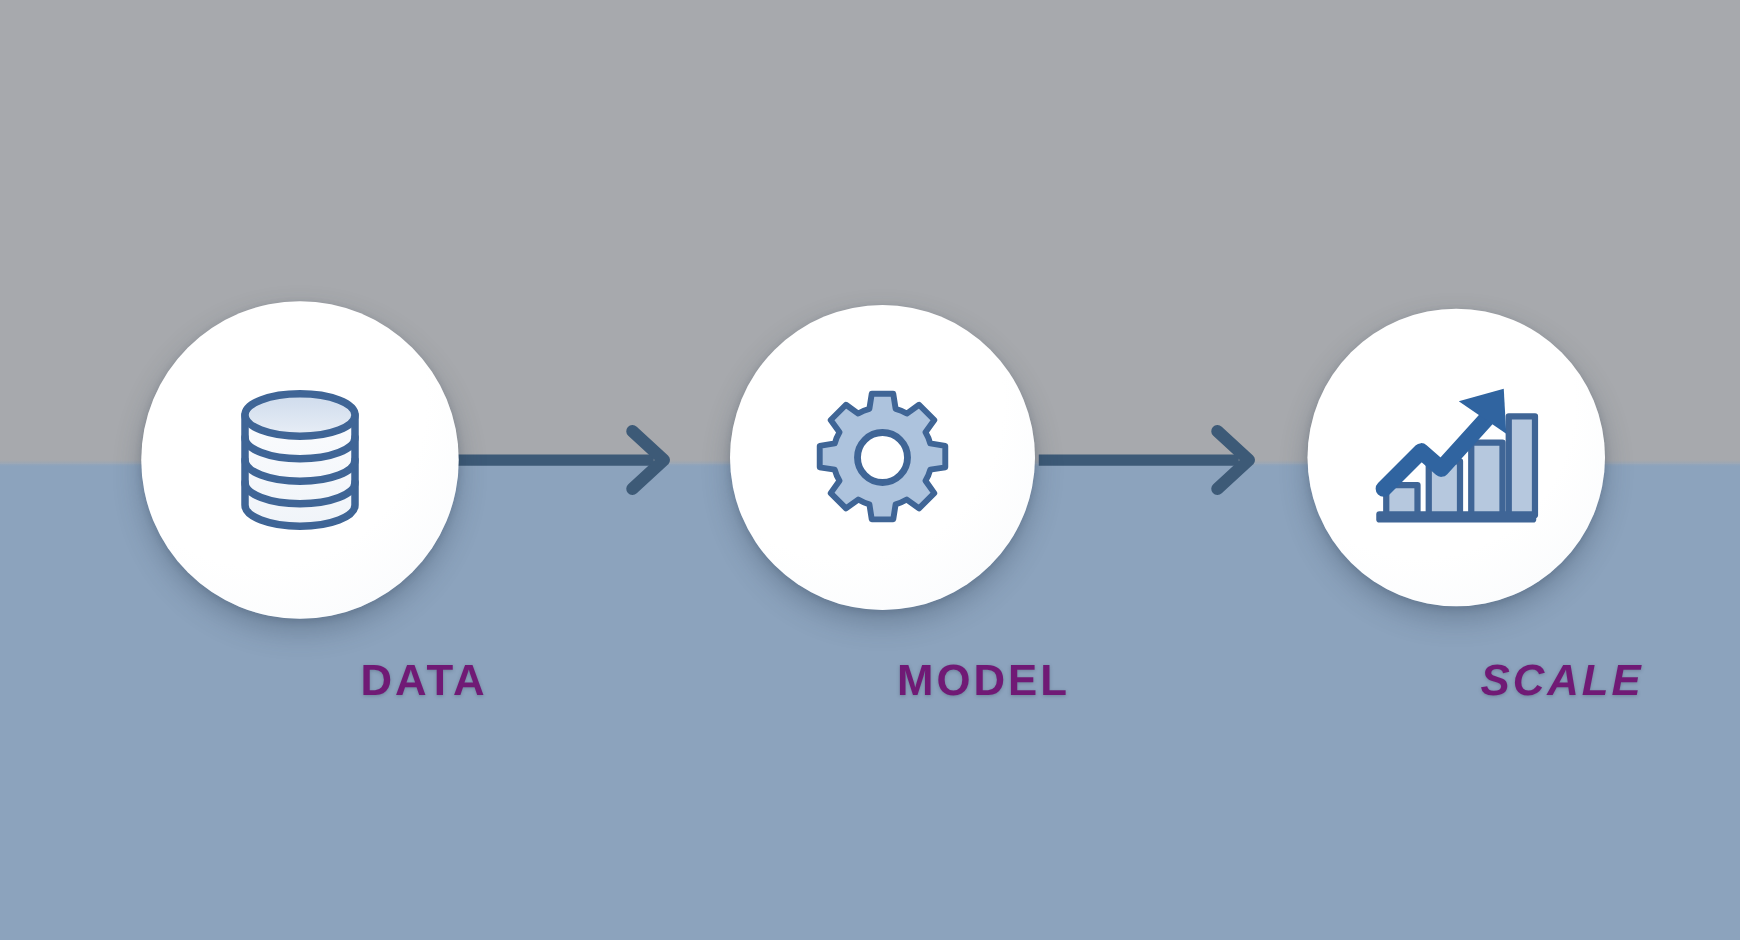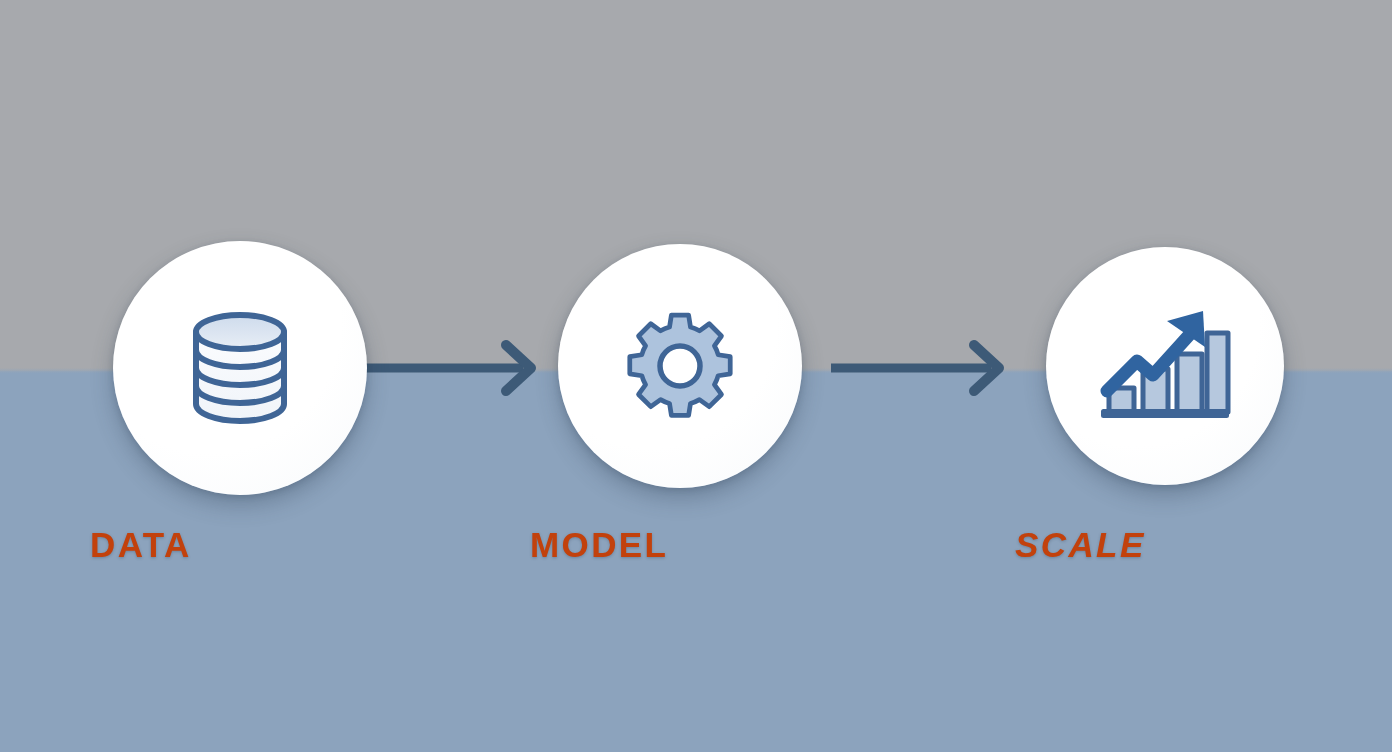--- a/index.html
+++ b/index.html
@@ -72,22 +72,22 @@
     display: flex;
     align-items: center;
     justify-content: center;
   }
   .circle svg { display: block; }
 
   .node-label {
     position: absolute;
     left: 0;
     width: 100%;
-    text-align: left;
-    color: #c2410c;
+    text-align: right;
+    color: #701a75;
     font-size: 35px;
     font-weight: 600;
     letter-spacing: 2.4px;
     font-family: "Liberation Sans", sans-serif;
     text-shadow: 0 1px 3px rgba(40,55,75,0.30);
     white-space: nowrap;
   }
 </style>
 </head>
 <body>
@@ -137,21 +137,21 @@
           <path d="M18,62 A44,17 0 0 0 106,62" fill="none" stroke="#3f6596" stroke-width="6" stroke-linecap="round"></path>
           <path d="M18,80 A44,17 0 0 0 106,80" fill="none" stroke="#3f6596" stroke-width="6" stroke-linecap="round"></path>
 
           <ellipse cx="62" cy="26" rx="44" ry="17" fill="url(#dbTop)" stroke="#3f6596" stroke-width="6"></ellipse>
         </svg>
       </div>
     </div>
     <div class="node-label" style="top:525px;">DATA</div>
   </div>
 
-  <div class="node" style="left:530px;text-decoration:underline;">
+  <div class="node" style="left:556px;text-decoration:underline;">
     <div class="circle-wrap" style="top:244px;">
       <div class="circle" style="width:244px;height:244px;">
         <svg width="122" height="122" viewBox="0 0 122 122">
           <g transform="translate(61,61)">
             <g fill="#adc3dd" stroke="#3f6596" stroke-width="5.5" stroke-linejoin="round">
               <path d="
                 M -10.0,-53.0 L 10.0,-53.0 L 12.2,-39.0
                 A 41,41 0 0 1 22.6,-34.6 L 34.0,-42.8
                 L 48.2,-28.6 L 40.0,-17.2
                 A 41,41 0 0 1 44.4,-6.8 L 58.4,-4.6

